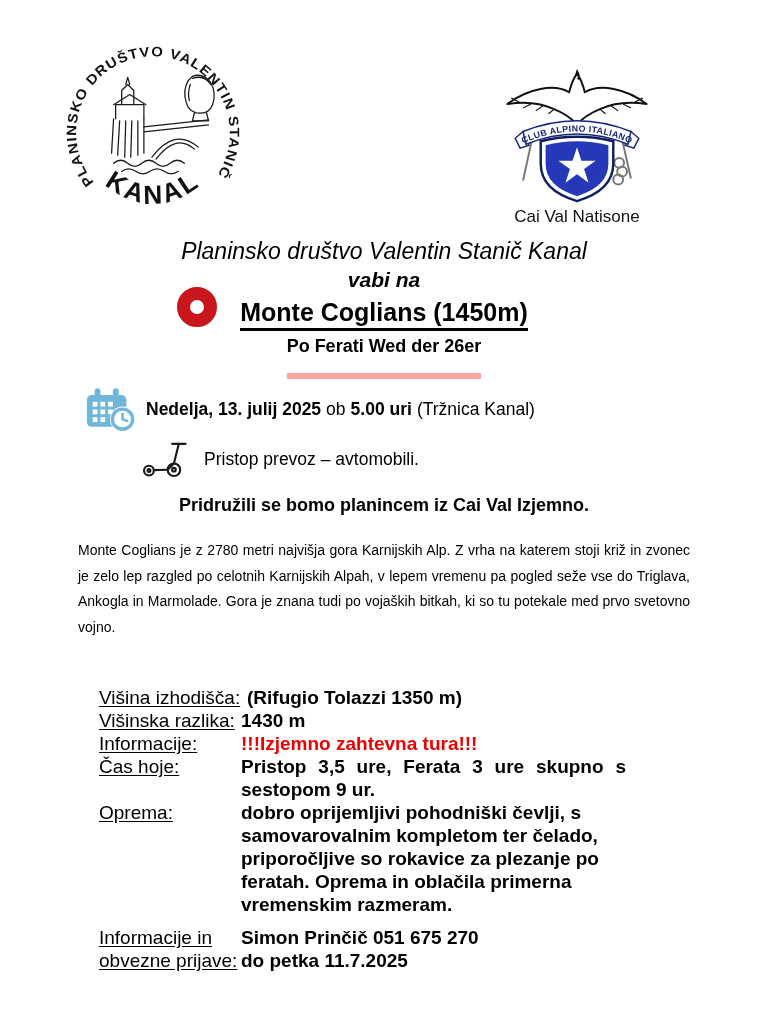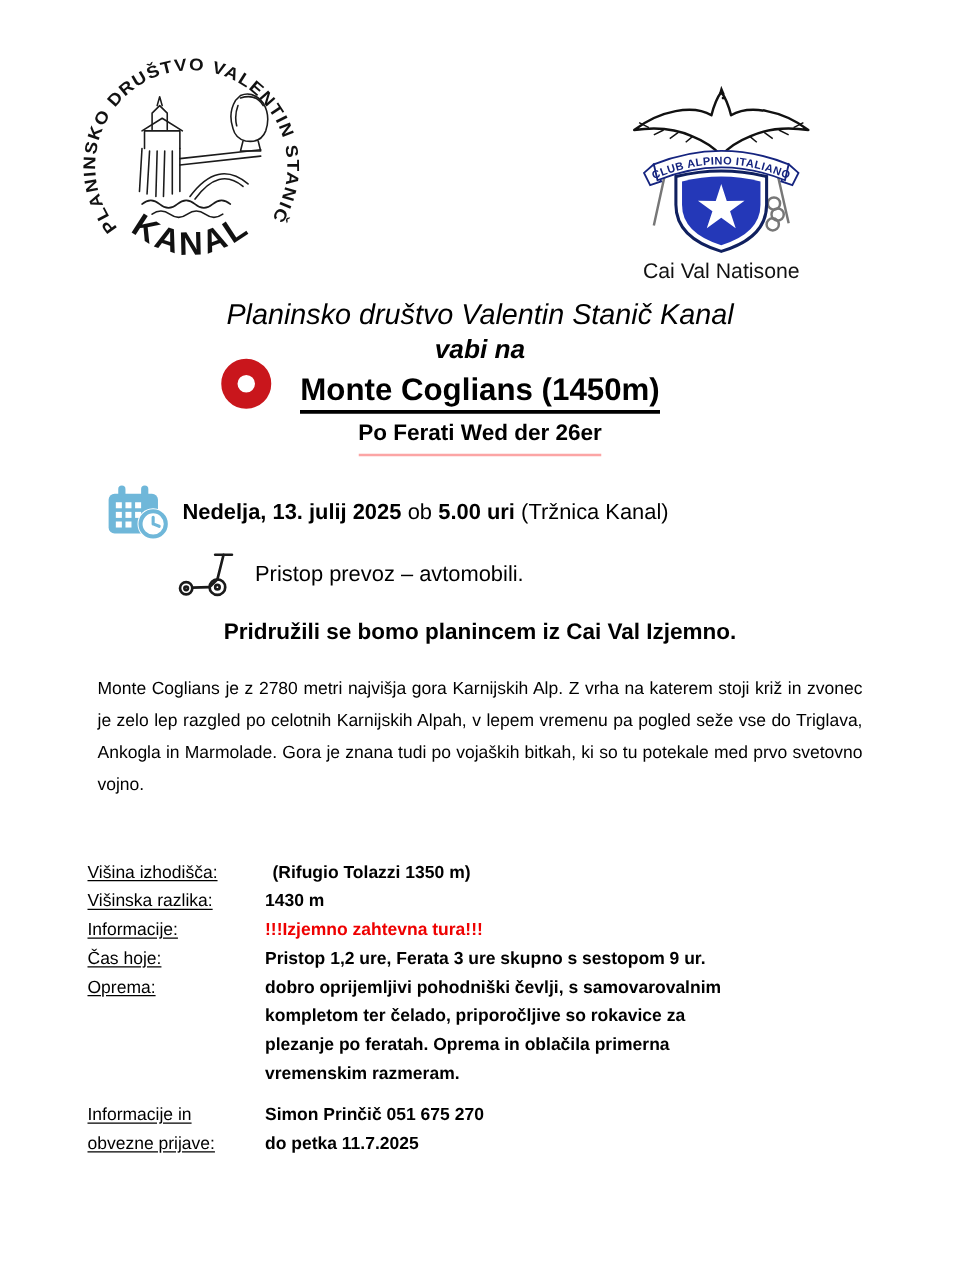--- a/index.html
+++ b/index.html
@@ -17,41 +17,41 @@
   .sketch path{stroke:#1b1b1b;stroke-width:1.25;fill:none;stroke-linecap:round;stroke-linejoin:round;}
   .ribbon-text{fill:var(--cai-outline-blue,#15247f);letter-spacing:.4px;}
   .shield{fill:var(--cai-shield-blue,#2438b8);}
   
   .content{padding-top:237px;}
   .club-line{text-align:center;font-style:italic;font-size:23px;line-height:28px;}
   .invite-line{text-align:center;font-style:italic;font-weight:bold;font-size:21px;line-height:25px;margin-top:2px;}
   .main-title{text-align:center;font-size:25px;font-weight:bold;margin-top:7px;line-height:26px;}
   .main-title span{border-bottom:3px solid #000;padding-bottom:2px;}
   .subtitle{text-align:center;font-size:18px;font-weight:bold;margin-top:12px;line-height:19px;}
-  .subtitle span{border-bottom:2px solid #fca5a5;padding-bottom:7px;}
+  .subtitle span{border-bottom:6px solid #fca5a5;padding-bottom:17px;}
   .ring{
     position:absolute;left:177px;top:287px;width:40px;height:40px;box-sizing:border-box;
     border:13px solid var(--ring-red,#c9161c);border-radius:50%;
   }
   
   .meeting-row{display:flex;align-items:center;margin:30px 0 0 84px;gap:10px;}
   .meeting-text{font-size:17.5px;}
   .meeting-text > *:not(:first-child){margin-left:5px;}
   .transport-row{display:flex;align-items:center;margin:6px 0 0 140px;gap:14px;}
   .transport-text{font-size:17.5px;}
   .cal-fill{fill:var(--calendar-blue,#6fb7d9);}
   .cal-stroke{stroke:var(--calendar-blue,#6fb7d9);}
   .scoot{stroke:var(--scooter-black,#1a1a1a);}
   
   .join-line{text-align:center;font-weight:bold;font-size:18px;margin-top:16px;}
   .description{margin:22px 78px 0;font-size:14px;line-height:25.5px;text-align:justify;}
   
   .details{
     display:grid;grid-template-columns:142px 385px;align-items:start;
-    margin:46px 0 0 70px;font-size:14px;line-height:23px;
+    margin:46px 0 0 99px;font-size:19px;line-height:23px;
   }
   .details.contact{margin-top:10px;}
   .d-label{text-decoration:underline;text-underline-offset:2px;}
   .d-value{font-weight:bold;}
   .d-value.pad{padding-left:6px;}
   .d-value.red{color:var(--warning-red,#ee0000);}
   .d-value.just{text-align:justify;}
   .pre{white-space:pre-line;}
 </style>
 </head>
@@ -173,21 +173,21 @@
     <div class="description">Monte Coglians je z 2780 metri najvišja gora Karnijskih Alp. Z vrha na katerem stoji križ in zvonec je zelo lep razgled po celotnih Karnijskih Alpah, v lepem vremenu pa pogled seže vse do Triglava, Ankogla in Marmolade. Gora je znana tudi po vojaških bitkah, ki so tu potekale med prvo svetovno vojno.</div>
 
     <div class="details">
       <div class="d-label">Višina izhodišča:</div>
       <div class="d-value pad">(Rifugio Tolazzi 1350 m)</div>
       <div class="d-label">Višinska razlika:</div>
       <div class="d-value">1430 m</div>
       <div class="d-label">Informacije:</div>
       <div class="d-value red">!!!Izjemno zahtevna tura!!!</div>
       <div class="d-label">Čas hoje:</div>
-      <div class="d-value just">Pristop 1,2 ure, Ferata 3 ure skupno s sestopom 9 ur.</div>
+      <div class="d-value just">Pristop 3,5 ure, Ferata 3 ure skupno s sestopom 9 ur.</div>
       <div class="d-label">Oprema:</div>
       <div class="d-value">dobro oprijemljivi pohodniški čevlji, s samovarovalnim kompletom ter čelado, priporočljive so rokavice za plezanje po feratah. Oprema in oblačila primerna vremenskim razmeram.</div>
     </div>
 
     <div class="details contact">
       <div class="d-label pre">Informacije in
 obvezne prijave:</div>
       <div class="d-value pre">Simon Prinčič 051 675 270
 do petka 11.7.2025</div>
     </div>

